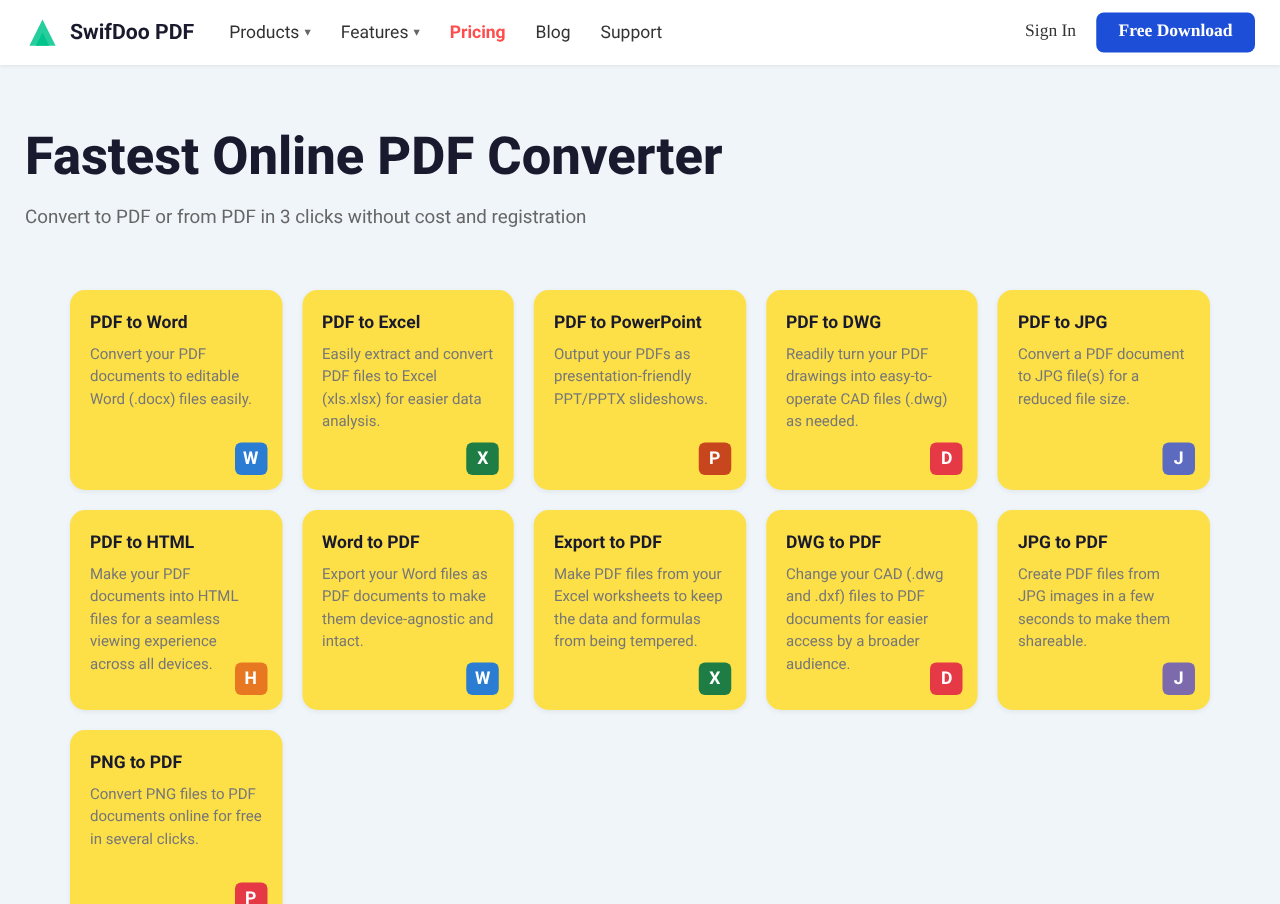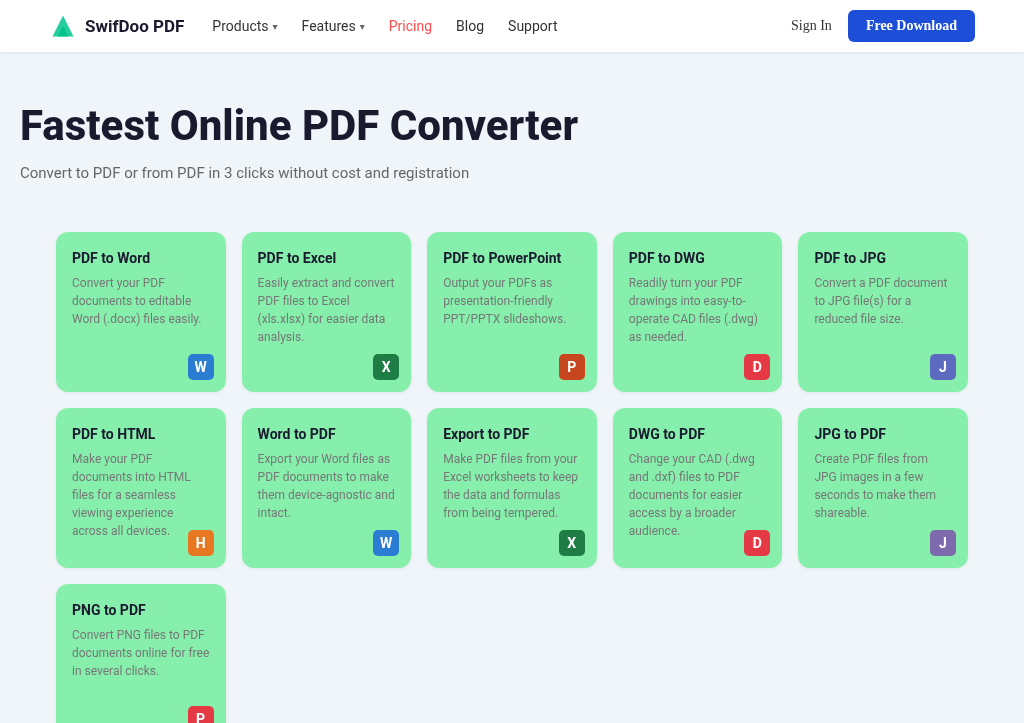--- a/index.html
+++ b/index.html
@@ -3,21 +3,21 @@
   <meta charset="utf-8">
   <style>
     * { box-sizing: border-box; margin: 0; padding: 0; }
     body { font-family: -apple-system, BlinkMacSystemFont, 'Segoe UI', Roboto, sans-serif; background: #f0f5f9; min-height: 723px; }
 
     
     .navbar {
       background: #fff;
       display: flex;
       align-items: center;
-      padding: 0 49px;
+      padding: 0 20px;
       height: 52px;
       box-shadow: 0 1px 3px rgba(0,0,0,0.08);
       position: relative;
       z-index: 10;
     }
     .logo-area {
       display: flex;
       align-items: center;
       gap: 8px;
       margin-right: 28px;
@@ -41,21 +41,21 @@
       font-size: 14px;
       color: #333;
       cursor: pointer;
       display: flex;
       align-items: center;
       gap: 4px;
       text-decoration: none;
     }
     .nav-item.active {
       color: #ff4d4d;
-      font-weight: 400;
+      font-weight: 700;
       justify-content: center;
     }
     .nav-item .chevron {
       font-size: 10px;
       color: #666;
     }
     .nav-right {
       display: flex;
       align-items: center;
       gap: 16px;
@@ -104,21 +104,21 @@
       margin: 0 auto;
       padding: 20px 24px 40px;
     }
     .cards-row {
       display: grid;
       grid-template-columns: repeat(5, 1fr);
       gap: 16px;
       margin-bottom: 16px;
     }
     .card {
-      background: #86efac;
+      background: #fde047;
       border-radius: 12px;
       padding: 18px 16px 14px;
       position: relative;
       box-shadow: 0 1px 4px rgba(0,0,0,0.06);
       cursor: pointer;
       min-height: 160px;
     }
     .card-title {
       font-size: 14px;
       font-weight: 700;

